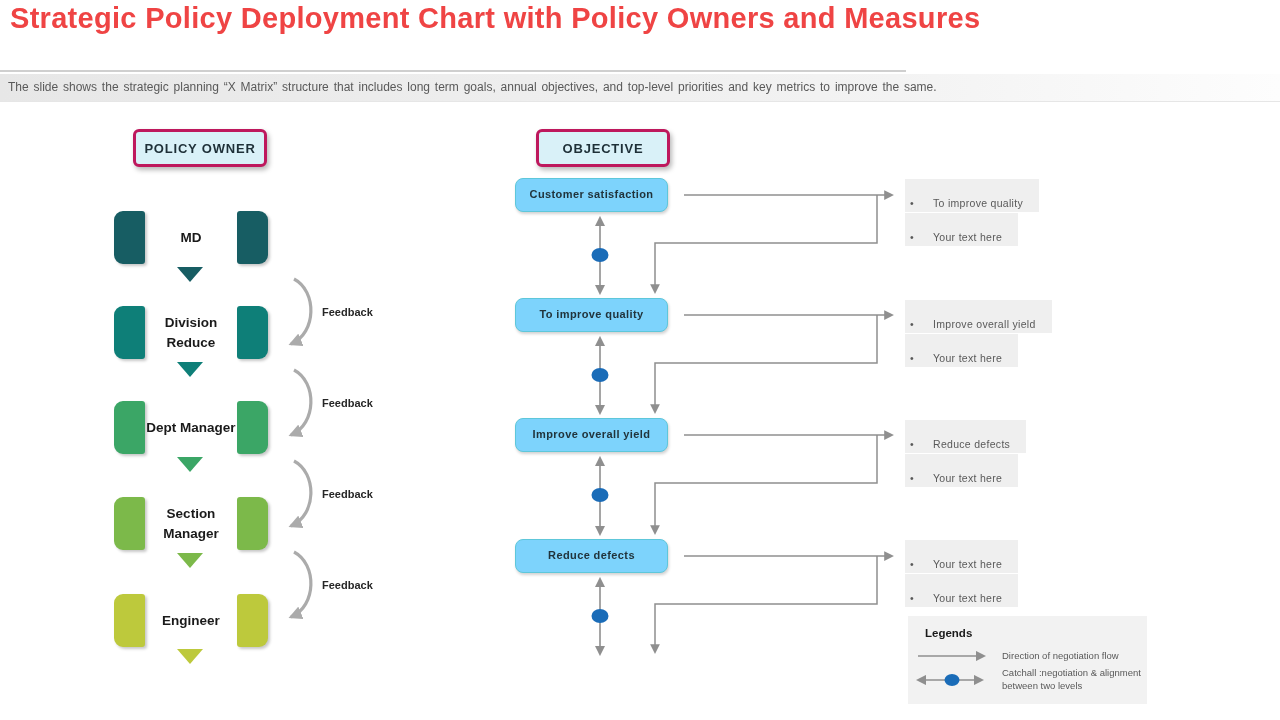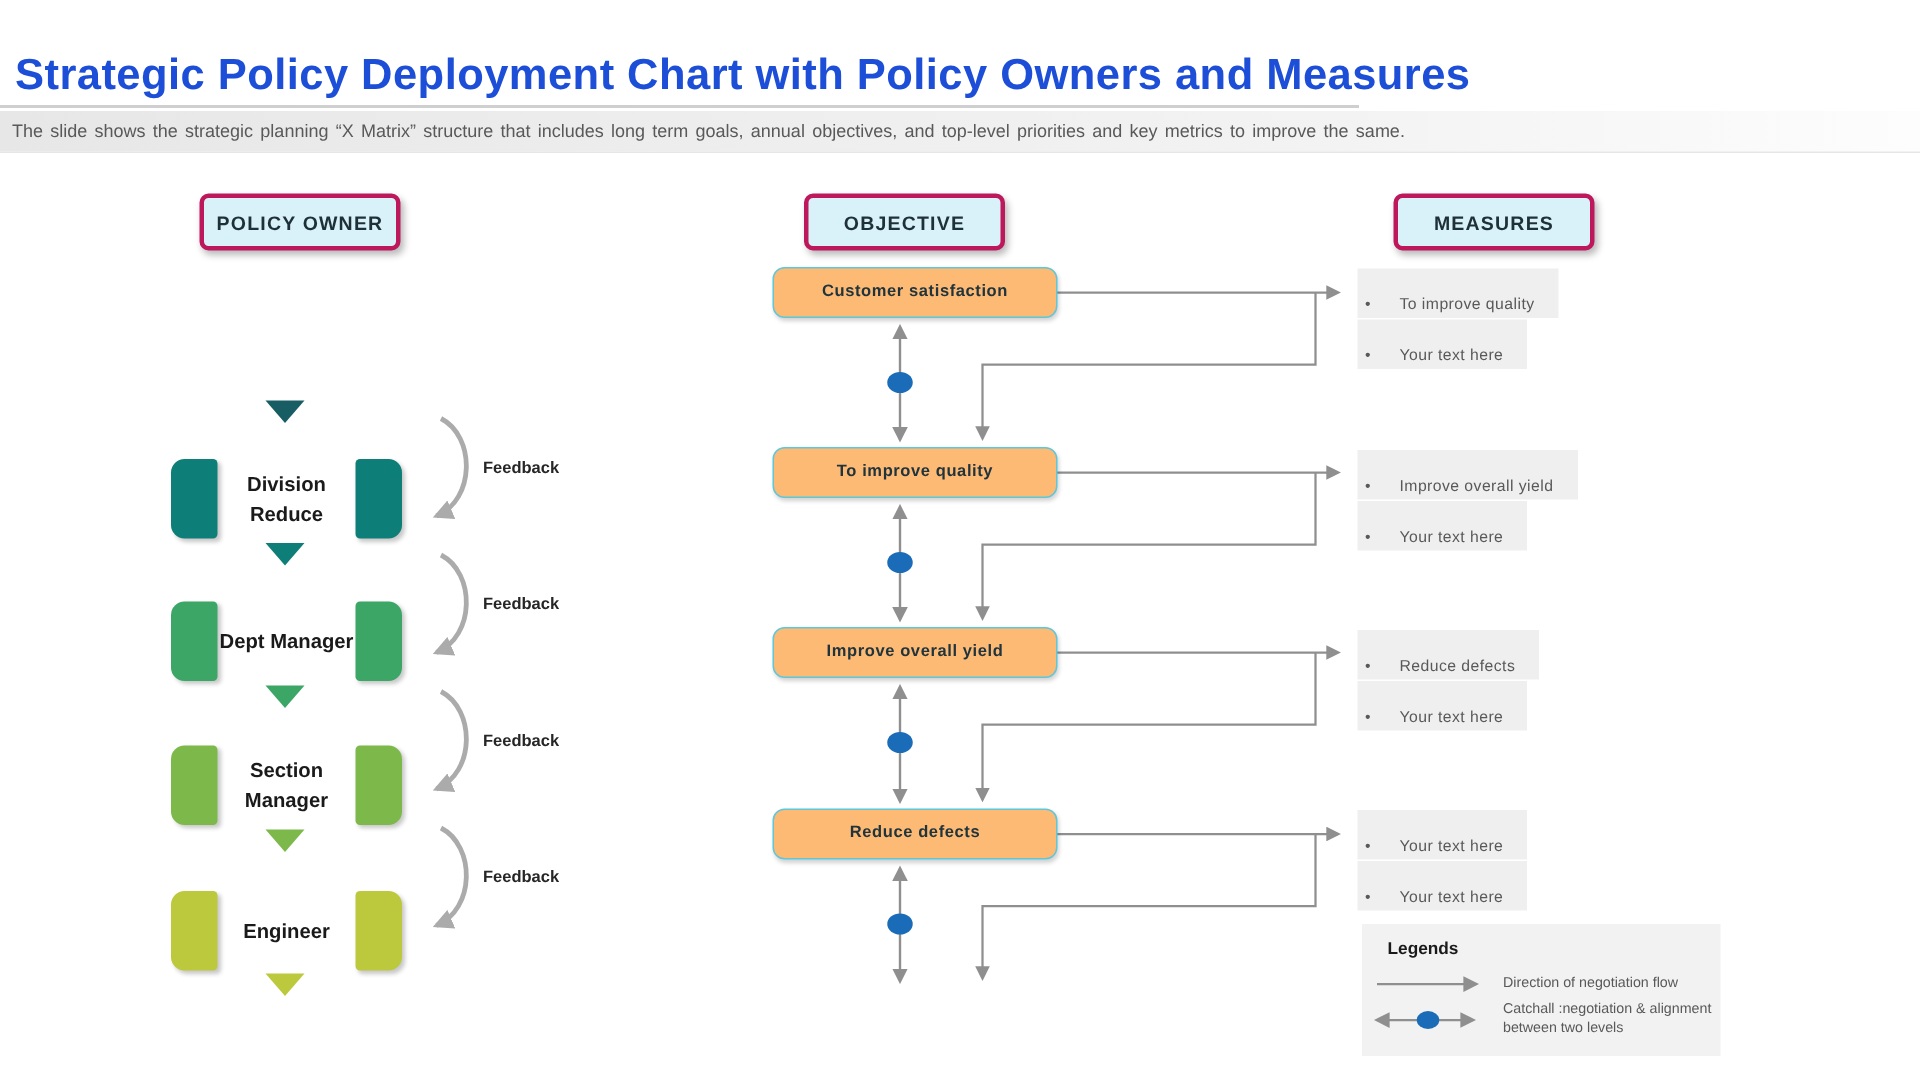--- a/index.html
+++ b/index.html
@@ -1,21 +1,21 @@
 <!DOCTYPE html>
 <html><head>
 <meta charset="utf-8">
 <style>
   html,body{margin:0;padding:0;background:#fff;}
   .stage{position:relative;width:1280px;height:720px;background:#ffffff;overflow:hidden;
          font-family:"Liberation Sans", sans-serif;}
   .abs{position:absolute;}
 
   
-  .page-title{left:10px;top:34px;width:1240px;font-size:29px;font-weight:700;color:#1d4ed8;letter-spacing:.3px;}
+  .page-title{left:10px;top:2px;width:1240px;font-size:29px;font-weight:700;color:#ef4444;letter-spacing:.3px;}
   .title-rule{left:0;top:70px;width:906px;height:2px;background:#cfcfcf;}
   .subtitle-bar{left:0;top:74px;width:1280px;height:27px;
                 background:linear-gradient(to right,#e7e7e7,#f3f3f3 70%,#fdfdfd);
                 border-bottom:1px solid #e6e6e6;}
   .subtitle-text{left:8px;top:0;line-height:27px;font-size:12px;color:#595959;word-spacing:1.5px;white-space:nowrap;}
 
   
   .col-pill{width:128px;height:32px;background:#d9f1f8;border:3px solid #be185d;border-radius:6px;
             box-shadow:2px 3px 5px rgba(0,0,0,.28);display:flex;align-items:center;justify-content:center;
             font-weight:700;font-size:13px;letter-spacing:.8px;color:#1e3038;}
@@ -26,21 +26,21 @@
   .owner .end.l{left:0;border-radius:9px 3px 3px 9px;}
   .owner .end.r{right:0;border-radius:3px 9px 9px 3px;}
   .owner .owner-label{position:absolute;left:31px;right:31px;top:0;bottom:0;display:flex;align-items:center;
             justify-content:center;text-align:center;font-weight:700;font-size:13.5px;line-height:1.45;color:#1a1a1a;}
   .tri{left:177px;width:0;height:0;border-left:13px solid transparent;border-right:13px solid transparent;
        border-top:15px solid #000;}
 
   .feedback{left:322px;font-weight:700;font-size:11px;color:#262626;}
 
   
-  .obj-box{left:515px;width:190px;min-height:34px;background:#fdba74;border:1.4px solid #5ec7da;border-radius:8px;
+  .obj-box{left:515px;width:153px;min-height:34px;background:#7dd3fc;border:1.4px solid #5ec7da;border-radius:8px;
            box-shadow:1px 2px 3px rgba(0,0,0,.18);display:flex;align-items:center;justify-content:center;
            text-align:center;font-weight:700;font-size:11px;letter-spacing:.4px;color:#21343c;
            padding:2px 8px;box-sizing:border-box;line-height:1.45;}
 
   
   .mgroup{left:905px;}
   .mline{margin-bottom:1px;}
   .mline .chip{display:inline-block;background:#efefef;padding:18px 16px 2px 0;font-size:10.5px;
                letter-spacing:.3px;color:#595959;line-height:13px;}
   .mline .mb{display:inline-block;width:14px;text-align:center;margin-right:14px;color:#595959;}
@@ -104,22 +104,26 @@
     <g stroke="#8f8f8f" stroke-width="1.5" fill="none">
       <path d="M 877 195 L 877 243 L 655 243 L 655 292" marker-end="url(#arGray)"></path>
       <path d="M 877 315 L 877 363 L 655 363 L 655 412" marker-end="url(#arGray)"></path>
       <path d="M 877 435 L 877 483 L 655 483 L 655 533" marker-end="url(#arGray)"></path>
       <path d="M 877 556 L 877 604 L 655 604 L 655 652" marker-end="url(#arGray)"></path>
     </g>
   </svg>
 
   <div class="abs col-pill" style="left:133px;top:129px;">POLICY OWNER</div>
   <div class="abs col-pill" style="left:536px;top:129px;">OBJECTIVE</div>
-  <div class="abs col-pill" style="left:929px;top:129px;">MEASURES</div>
 
+  <div class="abs owner" style="top:211px;">
+    <div class="end l" style="background-color: rgb(23, 93, 99);"></div>
+    <div class="end r" style="background-color: rgb(23, 93, 99);"></div>
+    <div class="owner-label">MD</div>
+  </div>
   <div class="abs tri" style="top: 267px; border-top-color: rgb(23, 93, 99);"></div>
 
   <div class="abs owner" style="top:306px;">
     <div class="end l" style="background-color: rgb(14, 127, 120);"></div>
     <div class="end r" style="background-color: rgb(14, 127, 120);"></div>
     <div class="owner-label">Division Reduce</div>
   </div>
   <div class="abs tri" style="top: 362px; border-top-color: rgb(14, 127, 120);"></div>
 
   <div class="abs owner" style="top:401px;">

